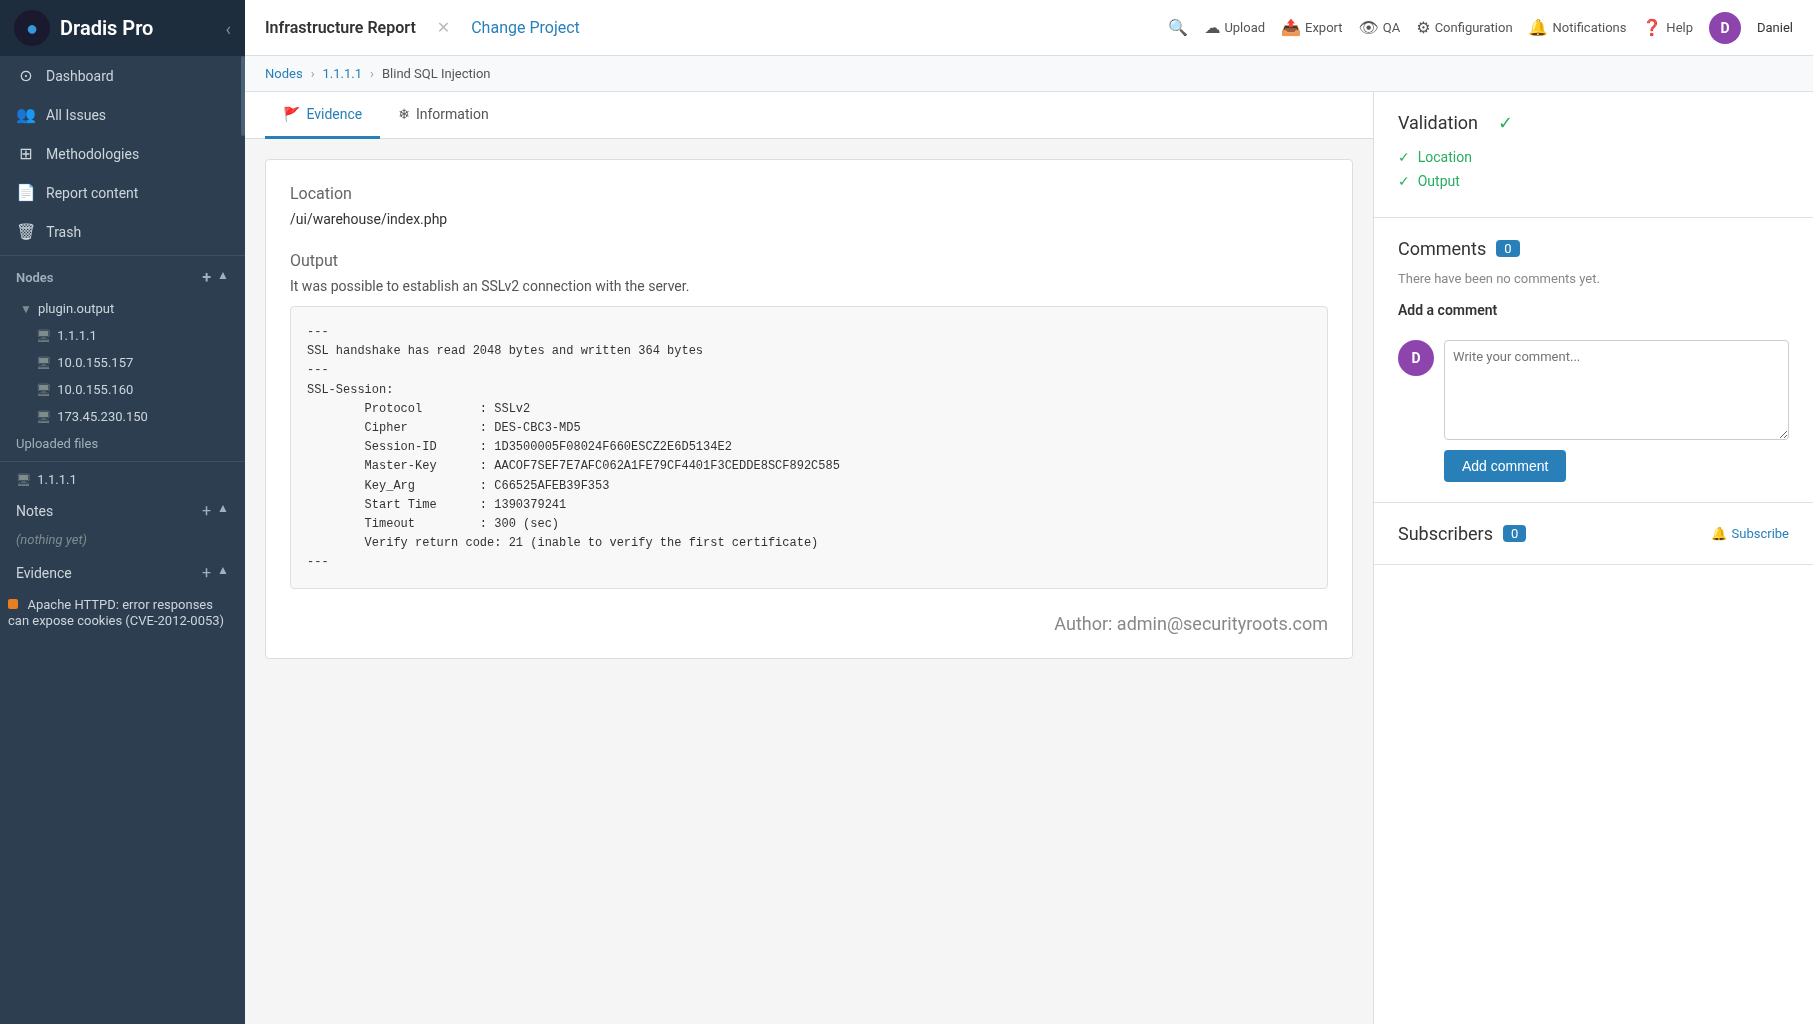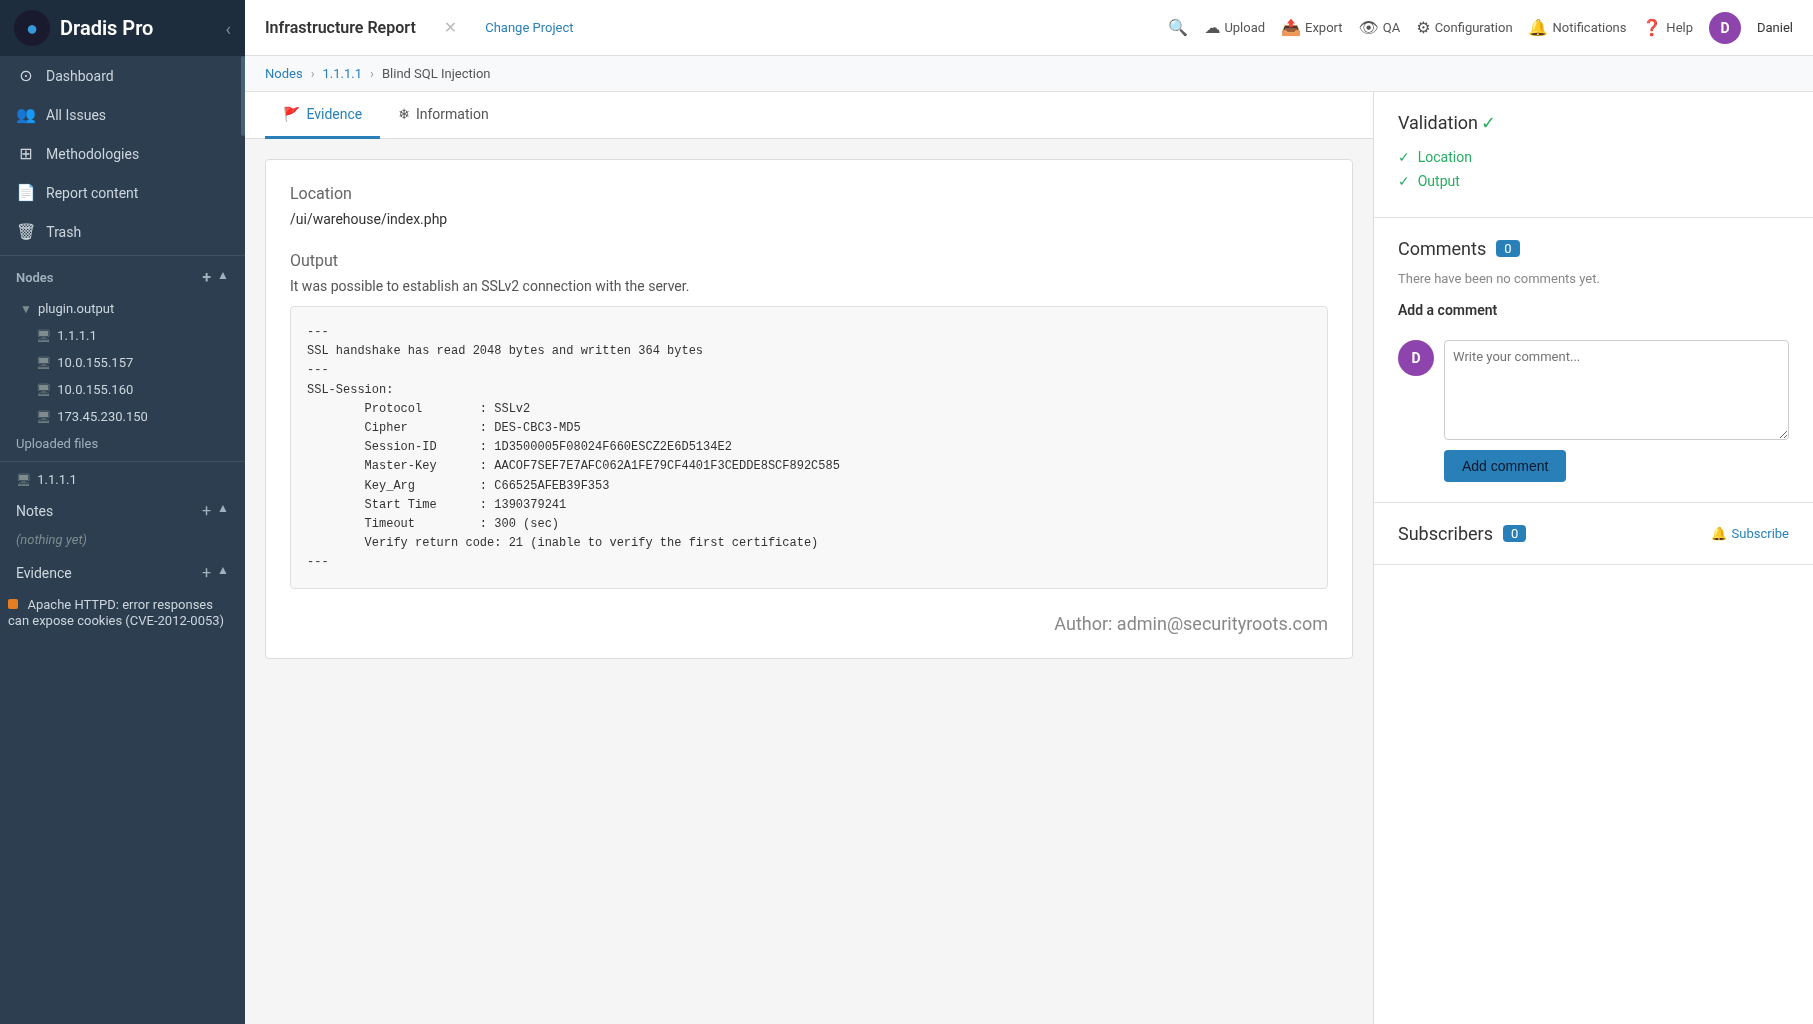--- a/index.html
+++ b/index.html
@@ -111,24 +111,24 @@
     #topbar {
       background: white;
       border-bottom: 1px solid #ddd;
       display: flex;
       align-items: center;
       justify-content: space-between;
       padding: 0 20px;
       min-height: 56px;
     }
     #topbar-left {
-      display: flex; align-items: center; gap: 28px;
+      display: flex; align-items: center; gap: 21px;
     }
     #project-title { font-size: 16px; font-weight: 600; color: #333; }
-    #change-project { color: #2980b9; font-size: 13px; cursor: pointer; display: flex; align-items: center; gap: 4px; }
+    #change-project { color: #2980b9; font-size: 16px; cursor: pointer; display: flex; align-items: center; gap: 4px; }
     #topbar-right {
       display: flex; align-items: center; gap: 16px;
     }
     .topbar-action {
       display: flex; align-items: center; gap: 4px;
       color: #555; cursor: pointer; font-size: 13px;
     }
     .topbar-action .action-icon { font-size: 16px; }
     #user-avatar {
       width: 32px; height: 32px; border-radius: 50%;
@@ -228,21 +228,21 @@
       background: #fff;
     }
 
     .right-card {
       border-bottom: 1px solid #e0e0e0;
       padding: 20px 24px;
     }
 
     .right-card-title {
       font-size: 18px; font-weight: 400; color: #333;
-      display: flex; align-items: center; gap: 3px;
+      display: flex; align-items: center; gap: 20px;
       margin-bottom: 16px;
     }
     .check-green { color: #27ae60; font-size: 18px; }
 
     .validation-item {
       display: flex; align-items: center; gap: 8px;
       color: #27ae60; font-size: 14px; margin-bottom: 8px;
     }
 
     .comments-title {
@@ -264,21 +264,21 @@
       width: 36px; height: 36px; border-radius: 50%;
       background: #8e44ad; display: flex; align-items: center; justify-content: center;
       color: white; font-size: 14px; font-weight: bold; flex-shrink: 0;
     }
     .comment-textarea {
       flex: 1; border: 1px solid #ccc; border-radius: 4px;
       padding: 8px; font-size: 13px; resize: vertical;
       min-height: 100px; font-family: inherit; color: #999;
     }
     .add-comment-btn {
-      background: #2980b9; color: #0f172a; border: none;
+      background: #2980b9; color: #ffffff; border: none;
       padding: 8px 18px; border-radius: 4px; cursor: pointer;
       font-size: 14px; margin-top: 10px; margin-left: 46px;
       display: block;
     }
 
     .subscribers-title {
       font-size: 18px; font-weight: 400; color: #333;
       display: flex; align-items: center; gap: 10px;
     }
     .subscribers-row {

